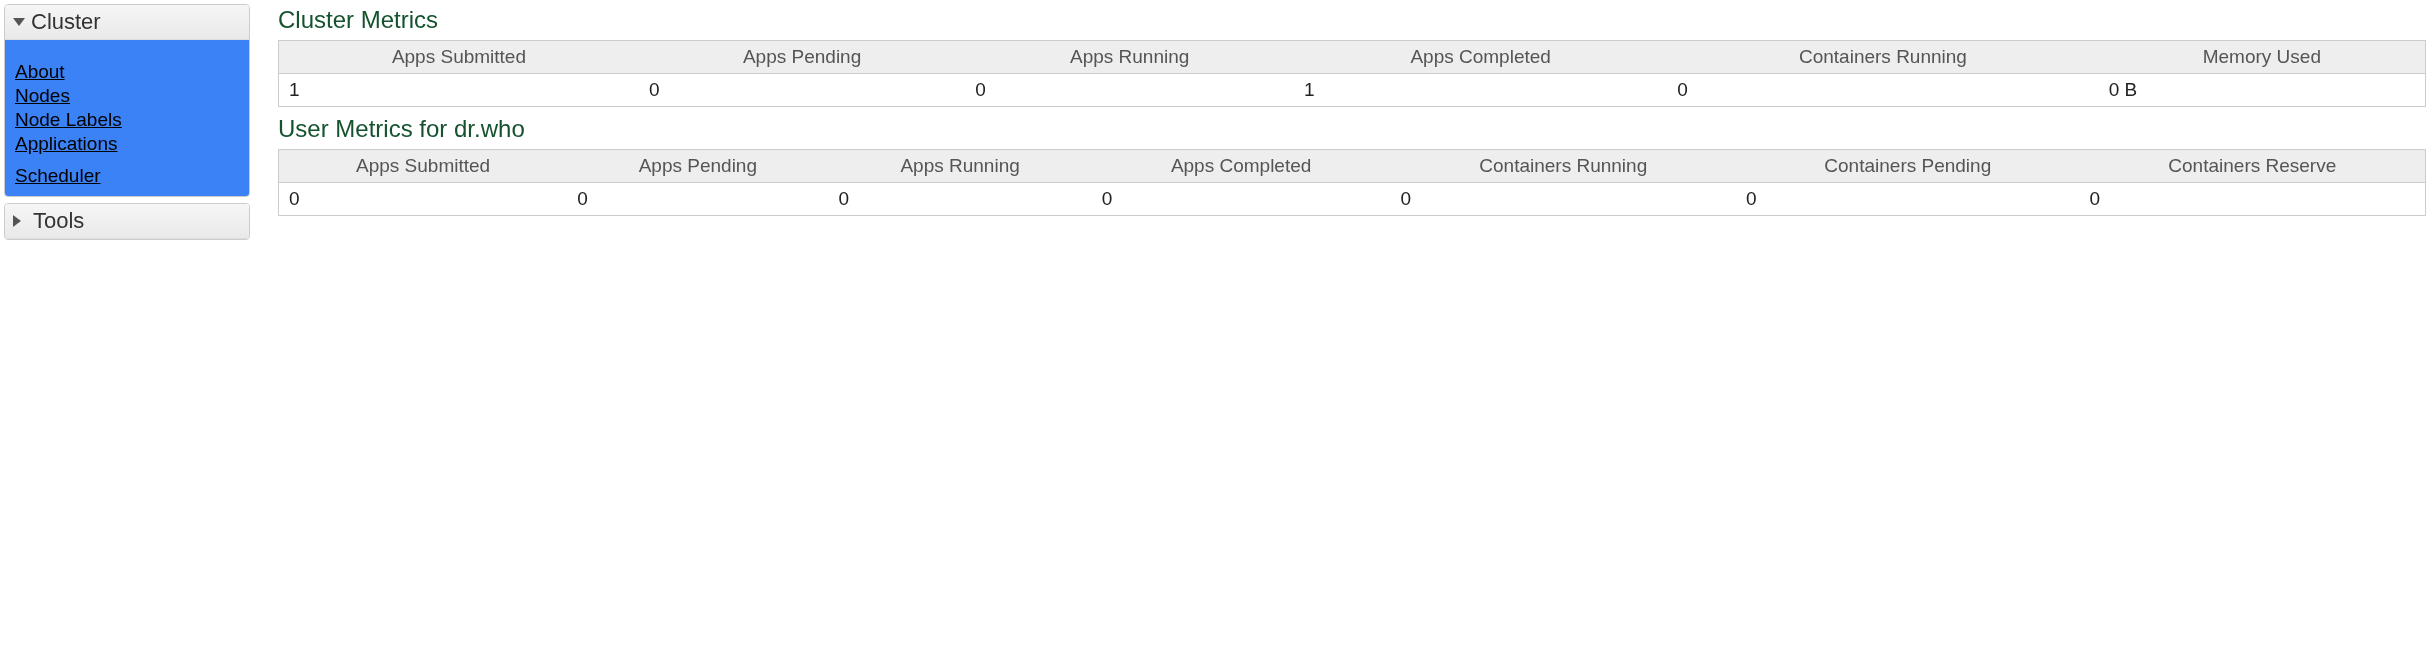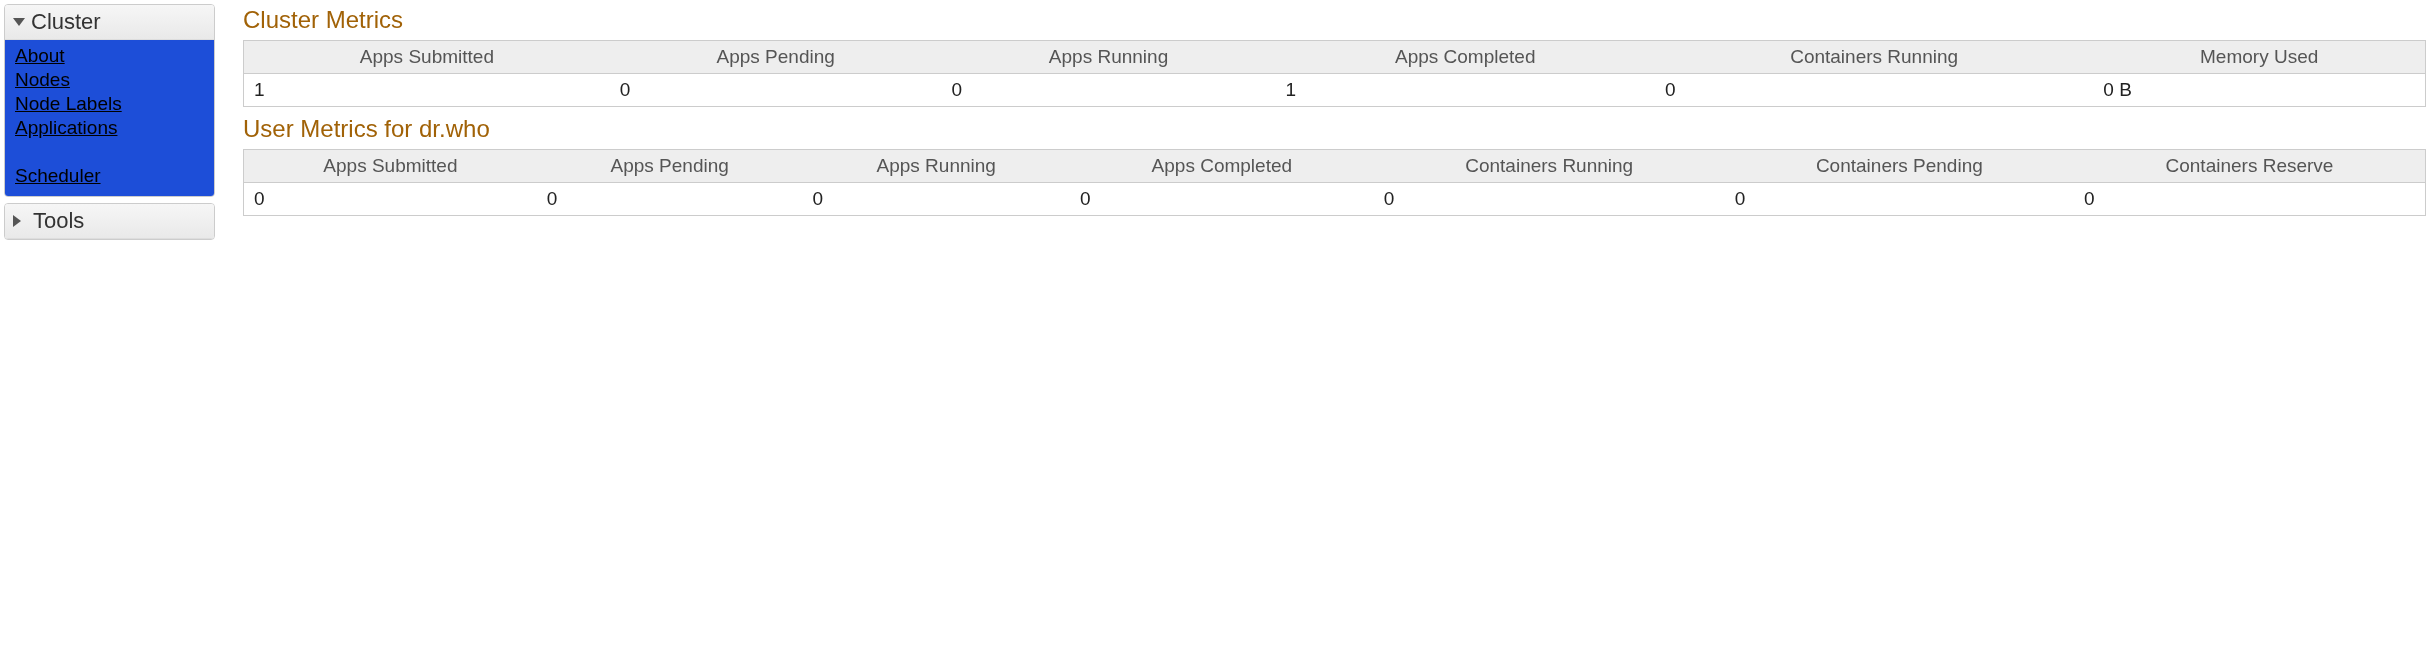--- a/index.html
+++ b/index.html
@@ -6,21 +6,21 @@
     body {
       margin: 0;
       padding: 0;
       font-family: Arial, Helvetica, sans-serif;
       font-size: 18px;
       color: #333;
       background: #fff;
       display: flex;
     }
     .sidebar {
-      width: 215px;
+      width: 250px;
       flex-shrink: 0;
       padding: 4px 0 0 4px;
     }
     .nav-section {
       border: 1px solid #ccc;
       border-radius: 4px;
       margin-bottom: 6px;
       overflow: hidden;
     }
     .nav-header {
@@ -41,22 +41,22 @@
       border-top: 8px solid #555;
       margin-right: 6px;
     }
     .nav-header.collapsed .tri {
       border-top: 6px solid transparent;
       border-bottom: 6px solid transparent;
       border-left: 8px solid #555;
       margin-right: 6px;
     }
     .nav-body {
-      padding: 4px 8px 8px 8px;
-      background: #1d4ed8;
+      padding: 20px 8px 8px 8px;
+      background: #3b82f6;
     }
     .nav-body ul {
       list-style: none;
       margin: 0;
       padding: 0 0 0 14px;
     }
     .nav-body > ul { padding-left: 2px; }
     .nav-body li {
       margin: 0;
       padding: 1px 0;
@@ -69,21 +69,21 @@
     .nav-body ul ul a {
       font-size: 17px;
     }
     .main {
       flex: 1;
       padding: 6px 0 0 28px;
       overflow-x: hidden;
     }
     .section-title {
       font-size: 24px;
-      color: #a16207;
+      color: #14532d;
       margin: 0 0 6px 0;
       font-weight: normal;
     }
     table.metrics {
       width: 100%;
       border-collapse: separate;
       border-spacing: 0;
       border: 1px solid #ccc;
       margin-bottom: 8px;
     }
@@ -117,21 +117,21 @@
       <span>Cluster</span>
     </div>
     <div class="nav-body">
       <ul>
         <li><a href="#">About</a></li>
         <li><a href="#">Nodes</a></li>
         <li><a href="#">Node Labels</a></li>
         <li>
           <a href="#">Applications</a>
         </li>
-        <li style="margin-top:24px"><a href="#">Scheduler</a></li>
+        <li style="margin-top:8px"><a href="#">Scheduler</a></li>
       </ul>
     </div>
   </div>
   <div class="nav-section">
     <div class="nav-header collapsed">
       <span class="tri"></span>
       <span>Tools</span>
     </div>
   </div>
 </div>

